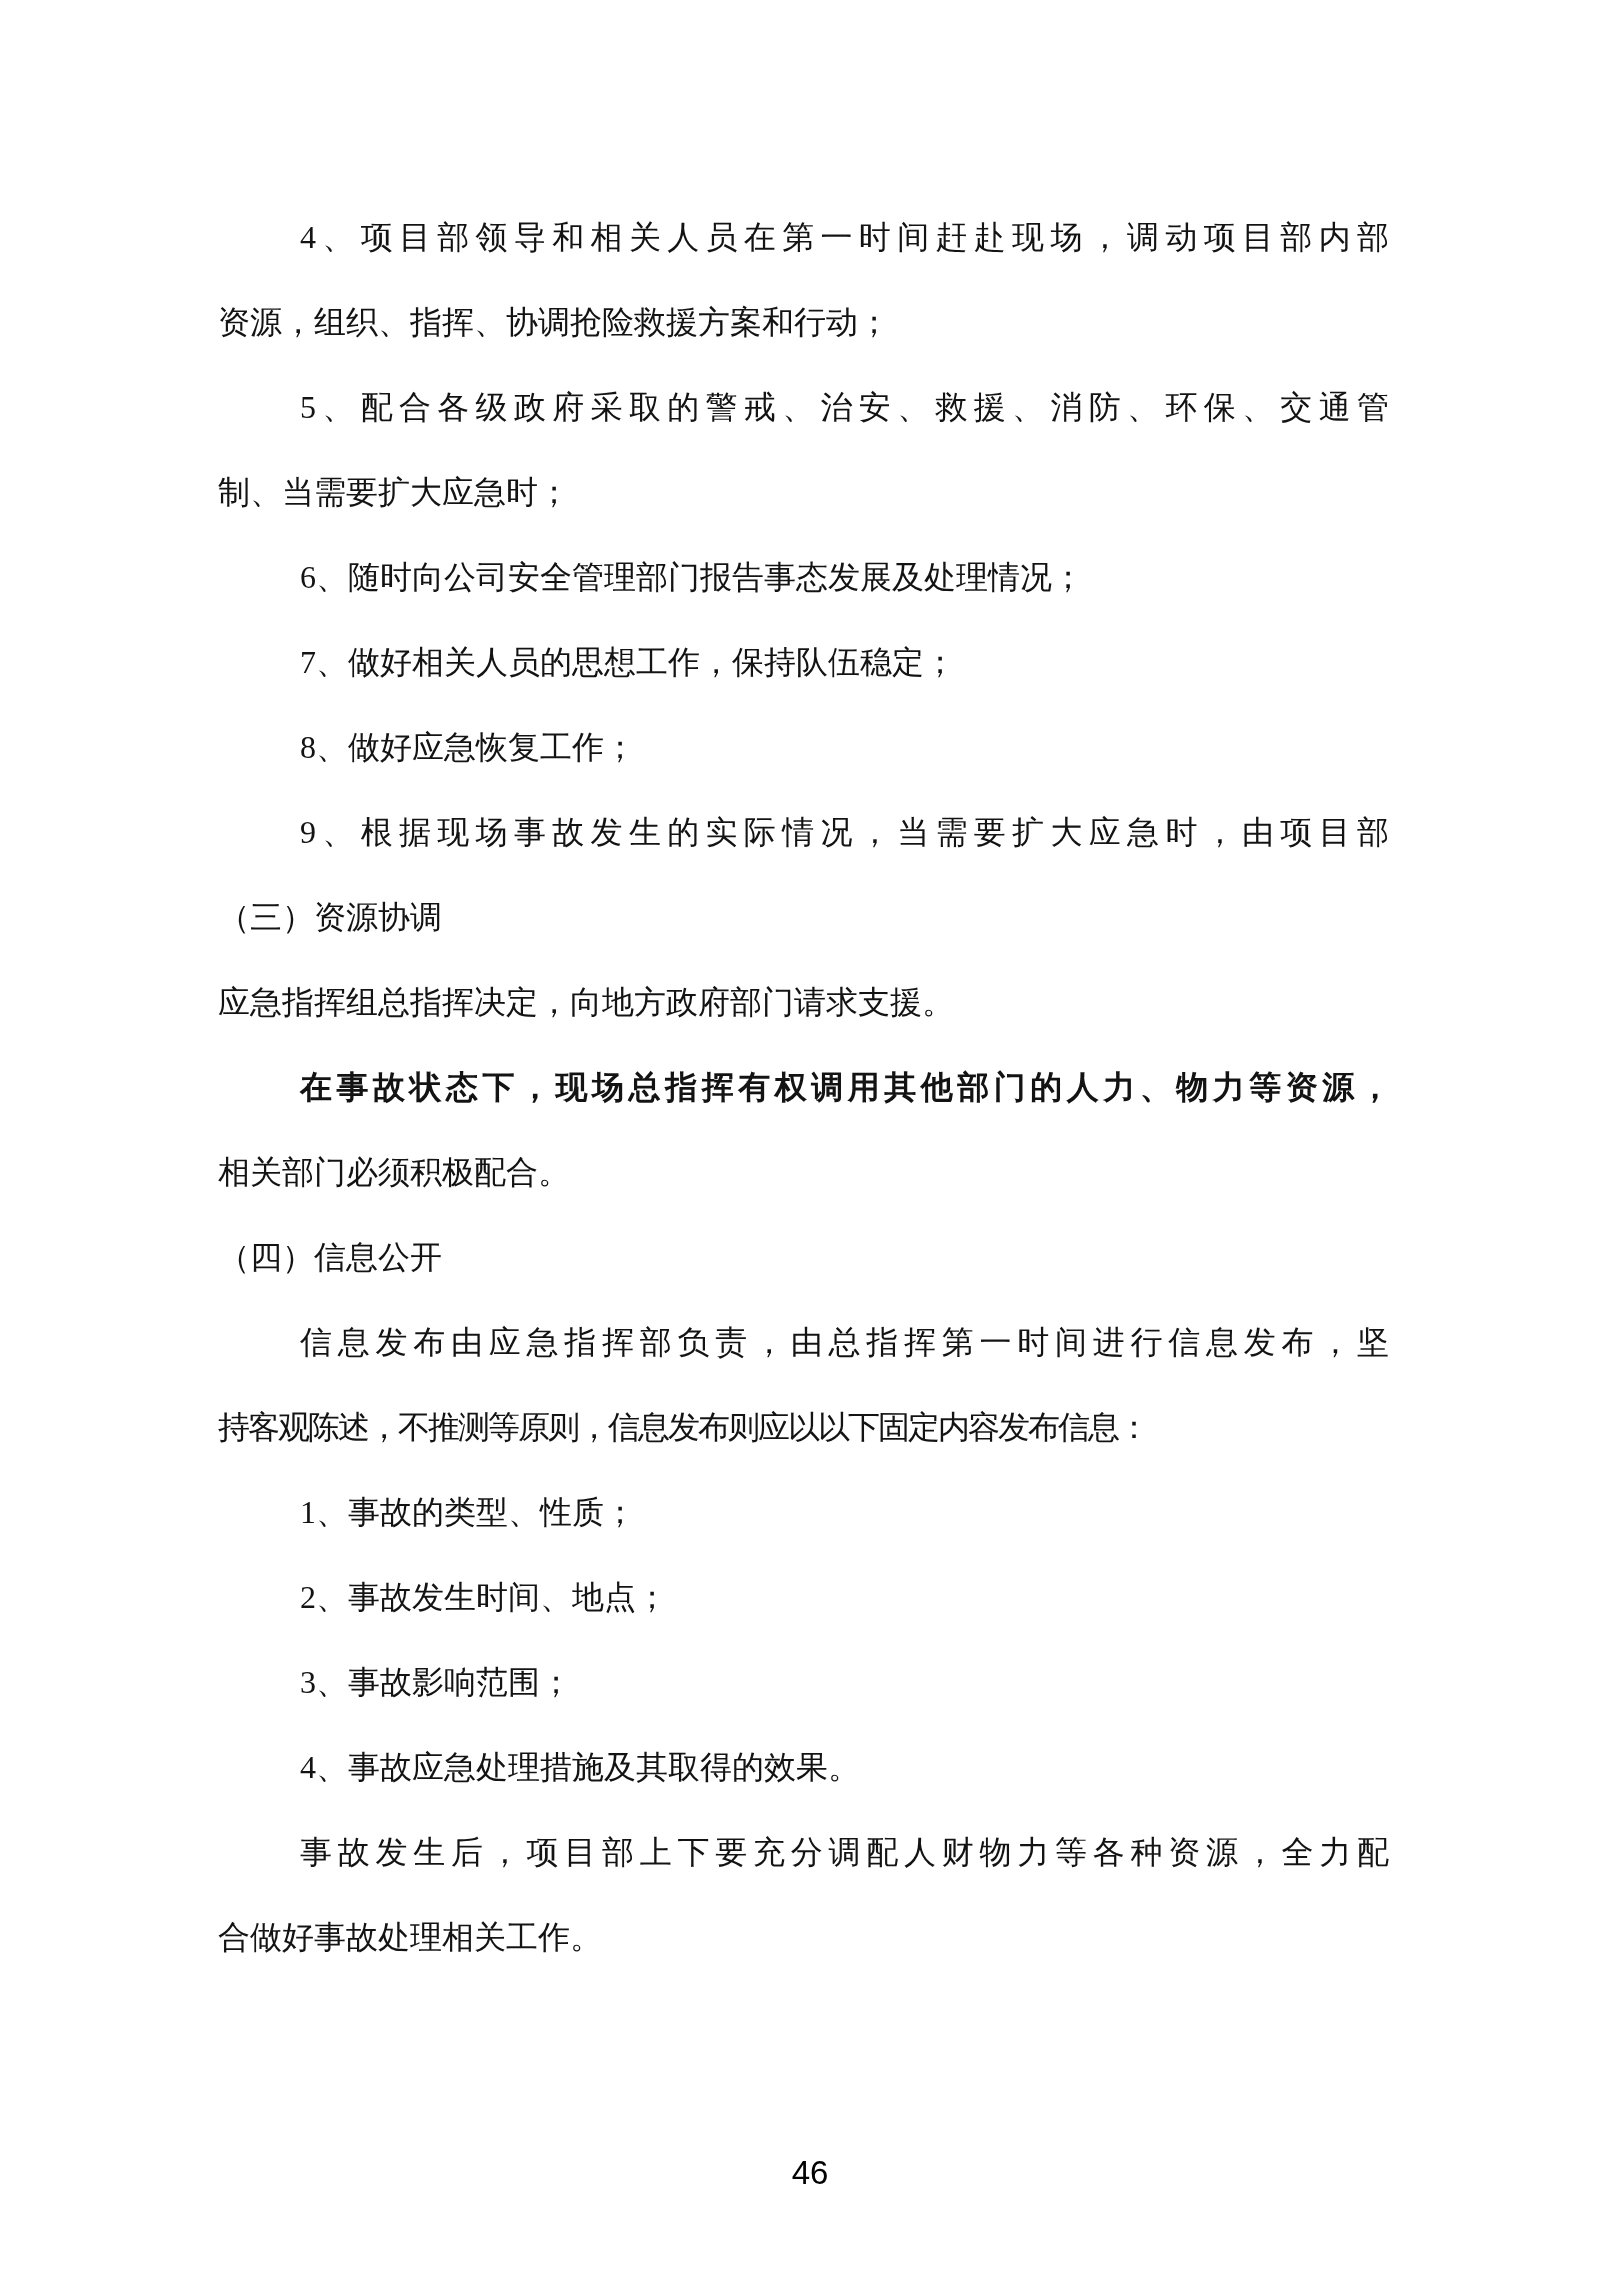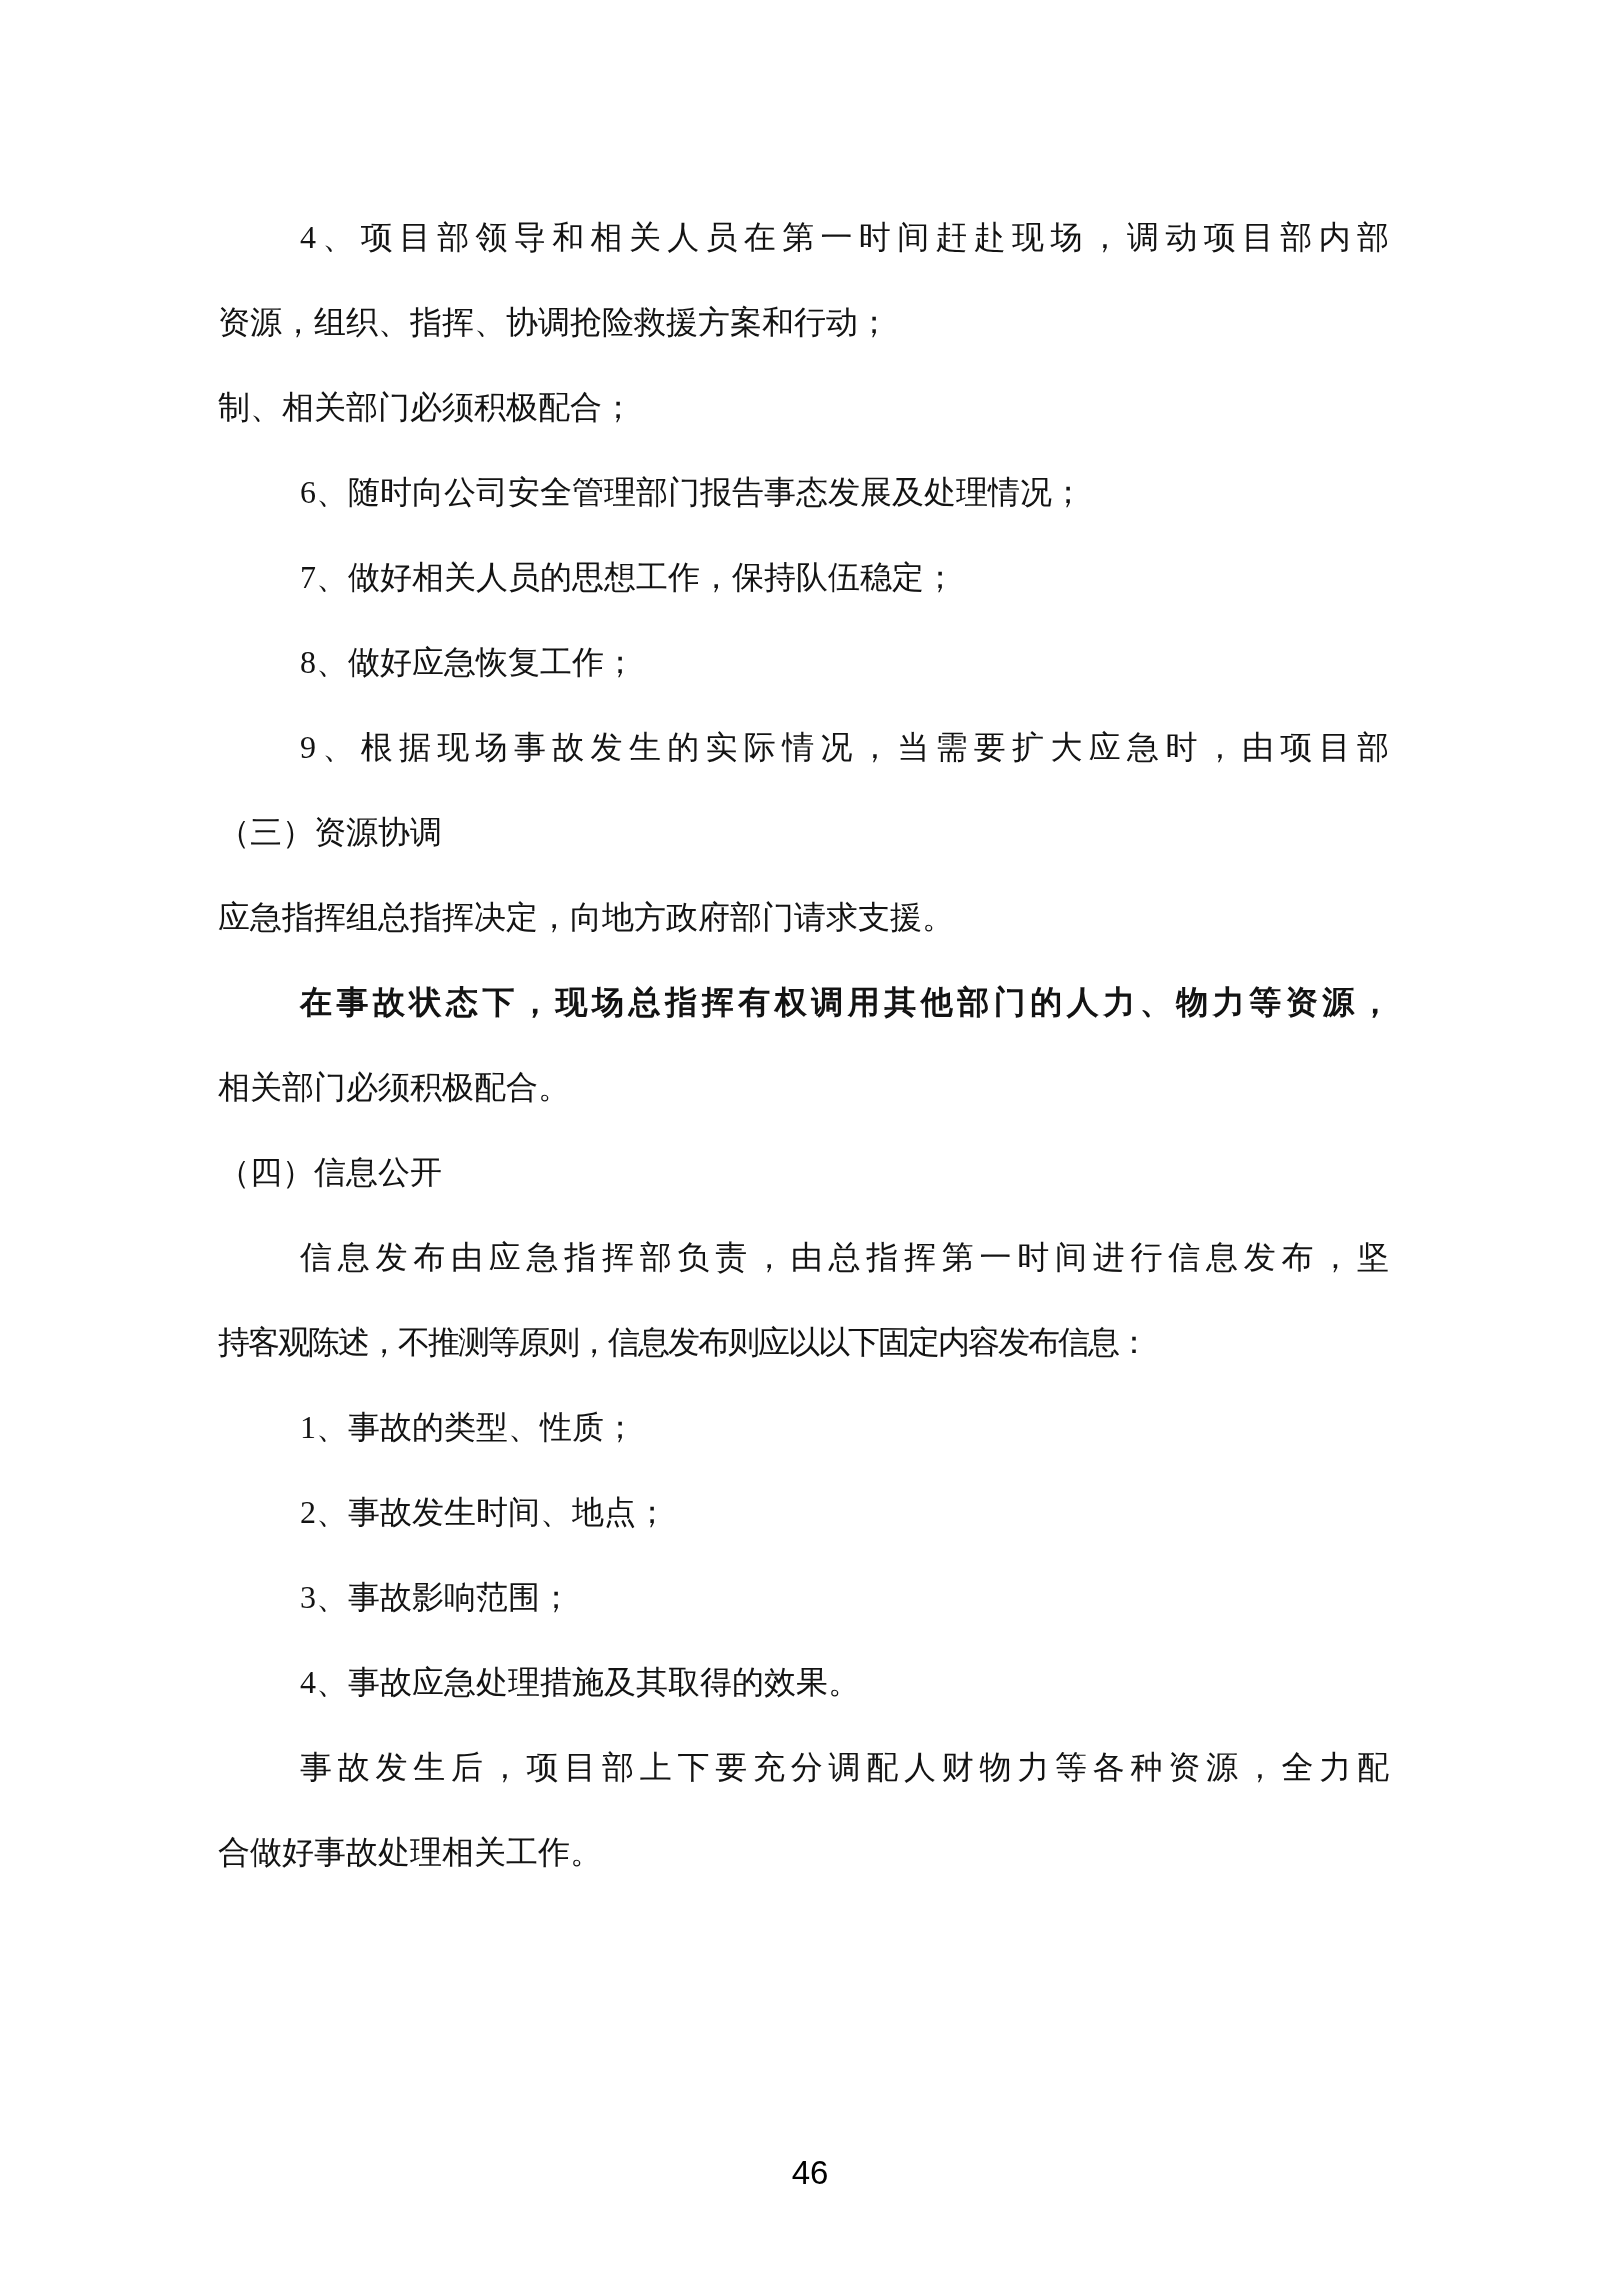--- a/index.html
+++ b/index.html
@@ -54,21 +54,22 @@
     margin-top: 38px;
   }
 </style>
 </head>
 <body>
 
 <div class="page">
   <div class="content">
       <div class="line indent justify tight1">4、项目部领导和相关人员在第一时间赶赴现场，调动项目部内部</div>
       <div class="line">资源，组织、指挥、协调抢险救援方案和行动；</div>
-      <div class="line">制、相关部门必须积极配合；</div>
+      <div class="line indent justify tight1">5、配合各级政府采取的警戒、治安、救援、消防、环保、交通管</div>
+      <div class="line">制、当需要扩大应急时；</div>
       <div class="line indent">6、随时向公司安全管理部门报告事态发展及处理情况；</div>
       <div class="line indent">7、做好相关人员的思想工作，保持队伍稳定；</div>
       <div class="line indent">8、做好应急恢复工作；</div>
       <div class="line indent justify tight1">9、根据现场事故发生的实际情况，当需要扩大应急时，由项目部</div>
       <div class="line">（三）资源协调</div>
       <div class="line">应急指挥组总指挥决定，向地方政府部门请求支援。</div>
       <div class="line indent justify tight2">在事故状态下，现场总指挥有权调用其他部门的人力、物力等资源，</div>
       <div class="line">相关部门必须积极配合。</div>
       <div class="line">（四）信息公开</div>
       <div class="line indent justify tight1">信息发布由应急指挥部负责，由总指挥第一时间进行信息发布，坚</div>

